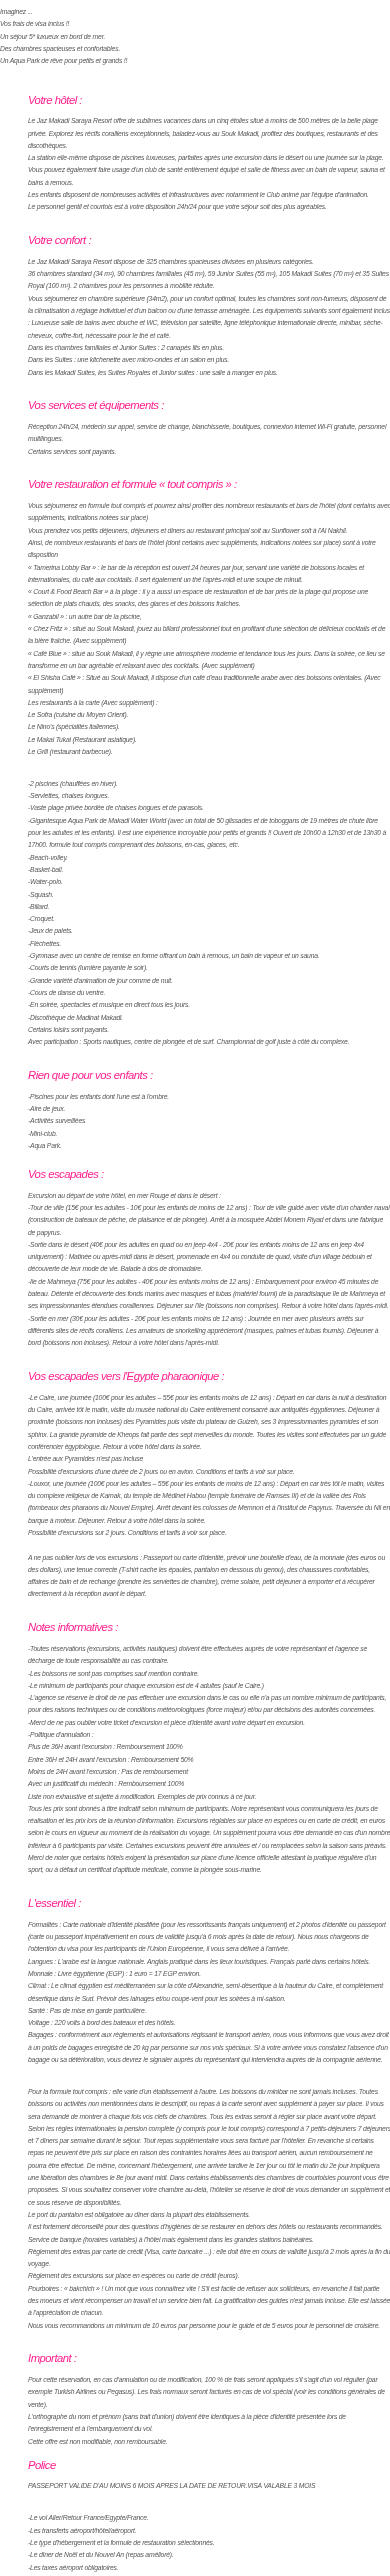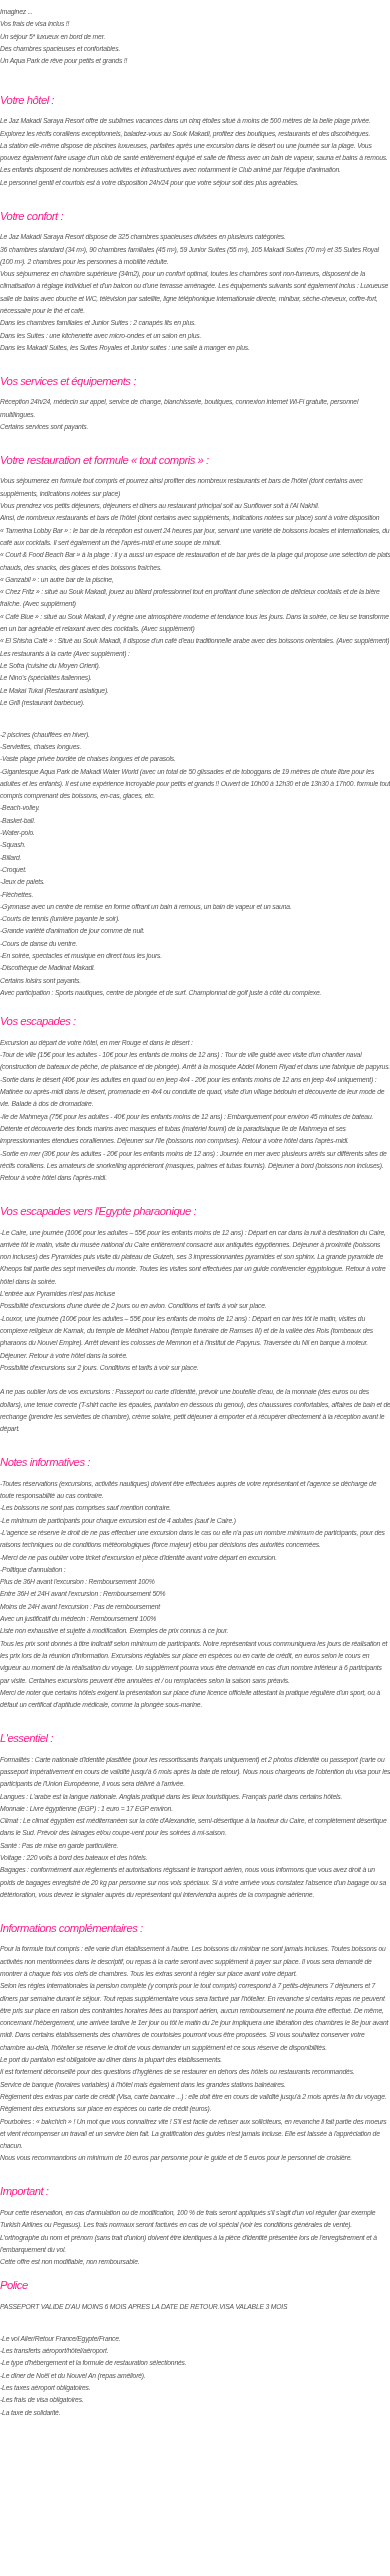--- a/index.html
+++ b/index.html
@@ -1,19 +1,19 @@
 <!DOCTYPE html>
 <html style="font-size:8.2px"><head>
 <meta charset="utf-8">
 <style>
   html, body { margin: 0; padding: 0; background: #ffffff; }
   body { width: 391px; font-family: "Liberation Sans", sans-serif; }
   .page { padding: 6.2px 0 0 0; }
   .line { font-style: italic; color: #555555; font-size: 6.8px; line-height: 12.3px; letter-spacing: -0.2px; margin: 0; white-space: normal; }
-  .section { margin-top: 19.6px; }
+  .section { margin-top: 19.6px; padding-left: 28px; }
   .section:first-of-type { margin-top: 0; }
   .heading { font-style: italic; color: #ff1f8e; font-size: 11.3px; font-weight: normal; letter-spacing: -0.5px; line-height: 14.4px; margin: 0 0 8.2px 0; }
   .gap { height: 12.3px; }
   .intro { margin-bottom: 25px; }
 </style>
 </head>
 <body>
 
 <div class="page">
 
@@ -83,20 +83,28 @@
     <p class="line">-Gymnase avec un centre de remise en forme offrant un bain à remous, un bain de vapeur et un sauna.</p>
     <p class="line">-Courts de tennis (lumière payante le soir).</p>
     <p class="line">-Grande variété d'animation de jour comme de nuit.</p>
     <p class="line">-Cours de danse du ventre.</p>
     <p class="line">-En soirée, spectacles et musique en direct tous les jours.</p>
     <p class="line">-Discothèque de Madinat Makadi.</p>
     <p class="line">Certains loisirs sont payants.</p>
     <p class="line">Avec participation : Sports nautiques, centre de plongée et de surf. Championnat de golf juste à côté du complexe.</p>
   </section>
 
+  <section class="section">
+    <h2 class="heading">Rien que pour vos enfants :</h2>
+    <p class="line">-Piscines pour les enfants dont l'une est à l'ombre.</p>
+    <p class="line">-Aire de jeux.</p>
+    <p class="line">-Activités surveillées</p>
+    <p class="line">-Mini-club.</p>
+    <p class="line">-Aqua Park.</p>
+  </section>
 
   <section class="section" style="margin-top:15px">
     <h2 class="heading">Vos escapades :</h2>
     <p class="line">Excursion au départ de votre hôtel, en mer Rouge et dans le désert :</p>
     <p class="line">-Tour de ville (15€ pour les adultes - 10€ pour les enfants de moins de 12 ans) : Tour de ville guidé avec visite d'un chantier naval (construction de bateaux de pêche, de plaisance et de plongée). Arrêt à la mosquée Abdel Monem Riyad et dans une fabrique de papyrus.</p>
     <p class="line">-Sortie dans le désert (40€ pour les adultes en quad ou en jeep 4x4 - 20€ pour les enfants moins de 12 ans en jeep 4x4 uniquement) : Matinée ou après-midi dans le désert, promenade en 4x4 ou conduite de quad, visite d'un village bédouin et découverte de leur mode de vie. Balade à dos de dromadaire.</p>
     <p class="line">-Ile de Mahmeya (75€ pour les adultes - 40€ pour les enfants moins de 12 ans) : Embarquement pour environ 45 minutes de bateau. Détente et découverte des fonds marins avec masques et tubas (matériel fourni) de la paradisiaque île de Mahmeya et ses impressionnantes étendues coralliennes. Déjeuner sur l'île (boissons non comprises). Retour à votre hôtel dans l'après-midi.</p>
     <p class="line">-Sortie en mer (30€ pour les adultes - 20€ pour les enfants moins de 12 ans) : Journée en mer avec plusieurs arrêts sur différents sites de récifs coralliens. Les amateurs de snorkelling apprécieront (masques, palmes et tubas fournis). Déjeuner à bord (boissons non incluses). Retour à votre hôtel dans l'après-midi.</p>
   </section>
 
@@ -133,21 +141,20 @@
     <p class="line">Formalités : Carte nationale d'identité plastifiée (pour les ressortissants français uniquement) et 2 photos d'identité ou passeport (carte ou passeport impérativement en cours de validité jusqu'à 6 mois après la date de retour). Nous nous chargeons de l'obtention du visa pour les participants de l'Union Européenne, il vous sera délivré à l'arrivée.</p>
     <p class="line">Langues : L'arabe est la langue nationale. Anglais pratiqué dans les lieux touristiques. Français parlé dans certains hôtels.</p>
     <p class="line">Monnaie : Livre égyptienne (EGP) : 1 euro = 17 EGP environ.</p>
     <p class="line">Climat : Le climat égyptien est méditerranéen sur la côte d'Alexandrie, semi-désertique à la hauteur du Caire, et complètement désertique dans le Sud. Prévoir des lainages et/ou coupe-vent pour les soirées à mi-saison.</p>
     <p class="line">Santé : Pas de mise en garde particulière.</p>
     <p class="line">Voltage : 220 volts à bord des bateaux et des hôtels.</p>
     <p class="line">Bagages : conformément aux règlements et autorisations régissant le transport aérien, nous vous informons que vous avez droit à un poids de bagages enregistré de 20 kg par personne sur nos vols spéciaux. Si à votre arrivée vous constatez l'absence d'un bagage ou sa détérioration, vous devrez le signaler auprès du représentant qui interviendra auprès de la compagnie aérienne.</p>
   </section>
 
   <section class="section">
-    <h2 class="heading">Informations complémentaires :</h2>
     <p class="line">Pour la formule tout compris : elle varie d'un établissement à l'autre. Les boissons du minibar ne sont jamais incluses. Toutes boissons ou activités non mentionnées dans le descriptif, ou repas à la carte seront avec supplément à payer sur place. Il vous sera demandé de montrer à chaque fois vos clefs de chambres. Tous les extras seront à régler sur place avant votre départ.</p>
     <p class="line">Selon les règles internationales la pension complète (y compris pour le tout compris) correspond à 7 petits-déjeuners 7 déjeuners et 7 dîners par semaine durant le séjour. Tout repas supplémentaire vous sera facturé par l'hôtelier. En revanche si certains repas ne peuvent être pris sur place en raison des contraintes horaires liées au transport aérien, aucun remboursement ne pourra être effectué. De même, concernant l'hébergement, une arrivée tardive le 1er jour ou tôt le matin du 2e jour impliquera une libération des chambres le 8e jour avant midi. Dans certains établissements des chambres de courtoisies pourront vous être proposées. Si vous souhaitez conserver votre chambre au-delà, l'hôtelier se réserve le droit de vous demander un supplément et ce sous réserve de disponibilités.</p>
     <p class="line">Le port du pantalon est obligatoire au dîner dans la plupart des établissements.</p>
     <p class="line">Il est fortement déconseillé pour des questions d'hygiènes de se restaurer en dehors des hôtels ou restaurants recommandés.</p>
     <p class="line">Service de banque (horaires variables) à l'hôtel mais également dans les grandes stations balnéaires.</p>
     <p class="line">Règlement des extras par carte de crédit (Visa, carte bancaire ...) : elle doit être en cours de validité jusqu'à 2 mois après la fin du voyage.</p>
     <p class="line">Règlement des excursions sur place en espèces ou carte de crédit (euros).</p>
     <p class="line">Pourboires : « bakchich » ! Un mot que vous connaîtrez vite ! S'il est facile de refuser aux solliciteurs, en revanche il fait partie des moeurs et vient récompenser un travail et un service bien fait. La gratification des guides n'est jamais incluse. Elle est laissée à l'appréciation de chacun.</p>
     <p class="line">Nous vous recommandons un minimum de 10 euros par personne pour le guide et de 5 euros pour le personnel de croisière.</p>
   </section>

